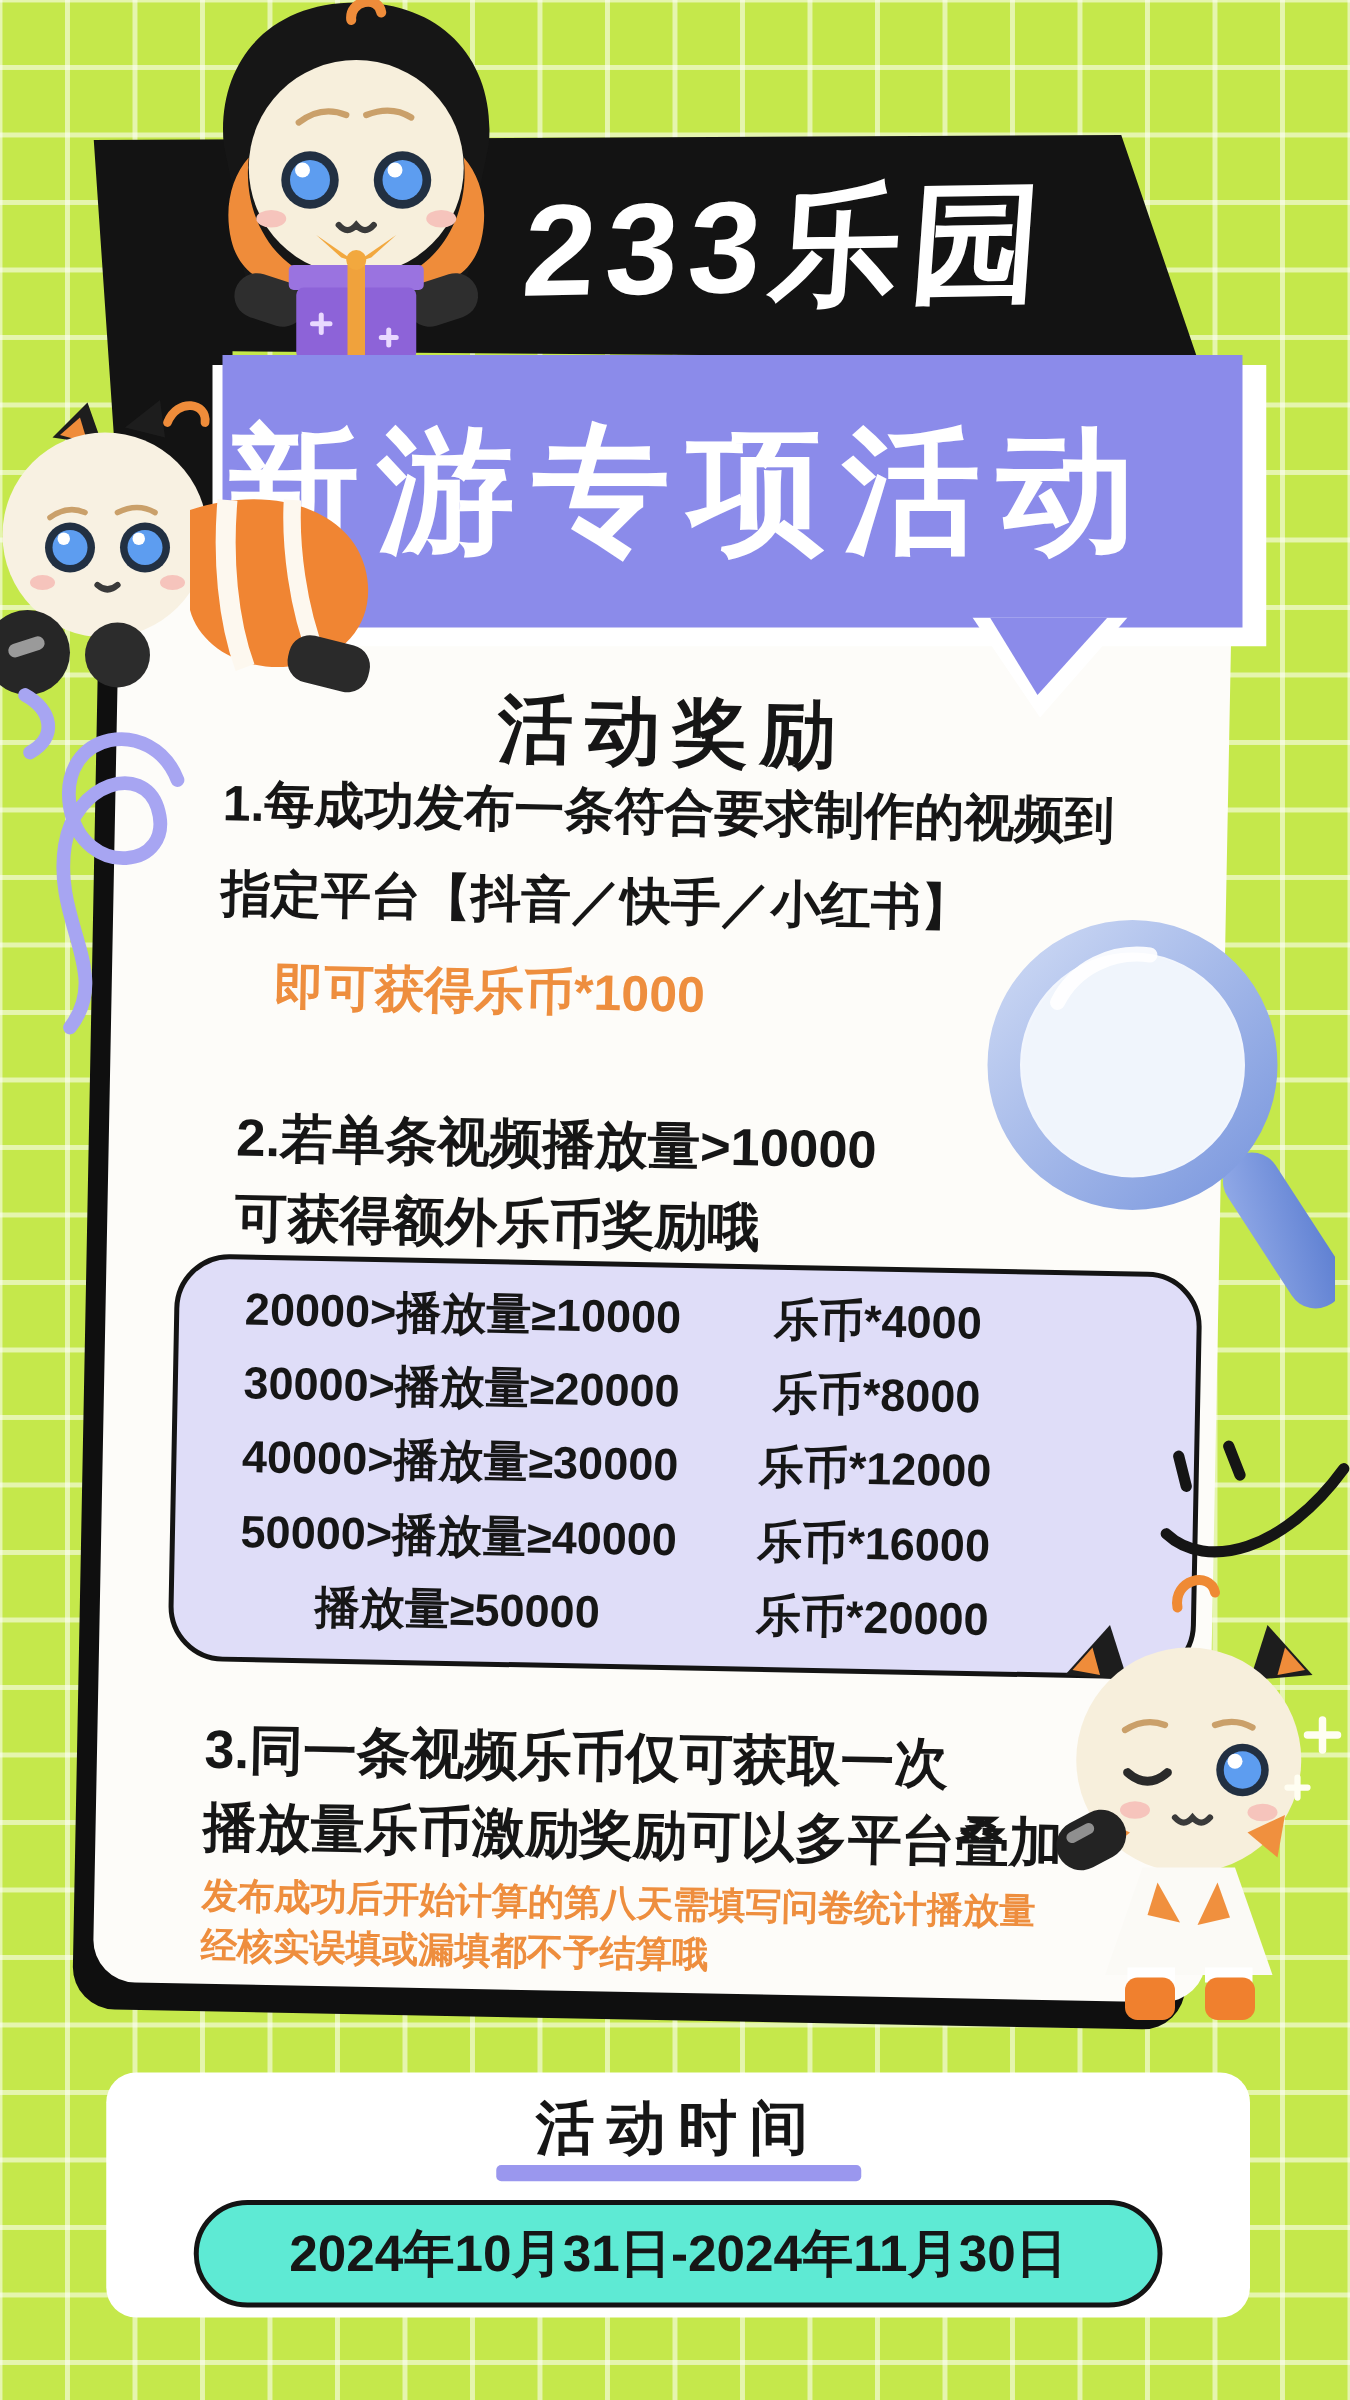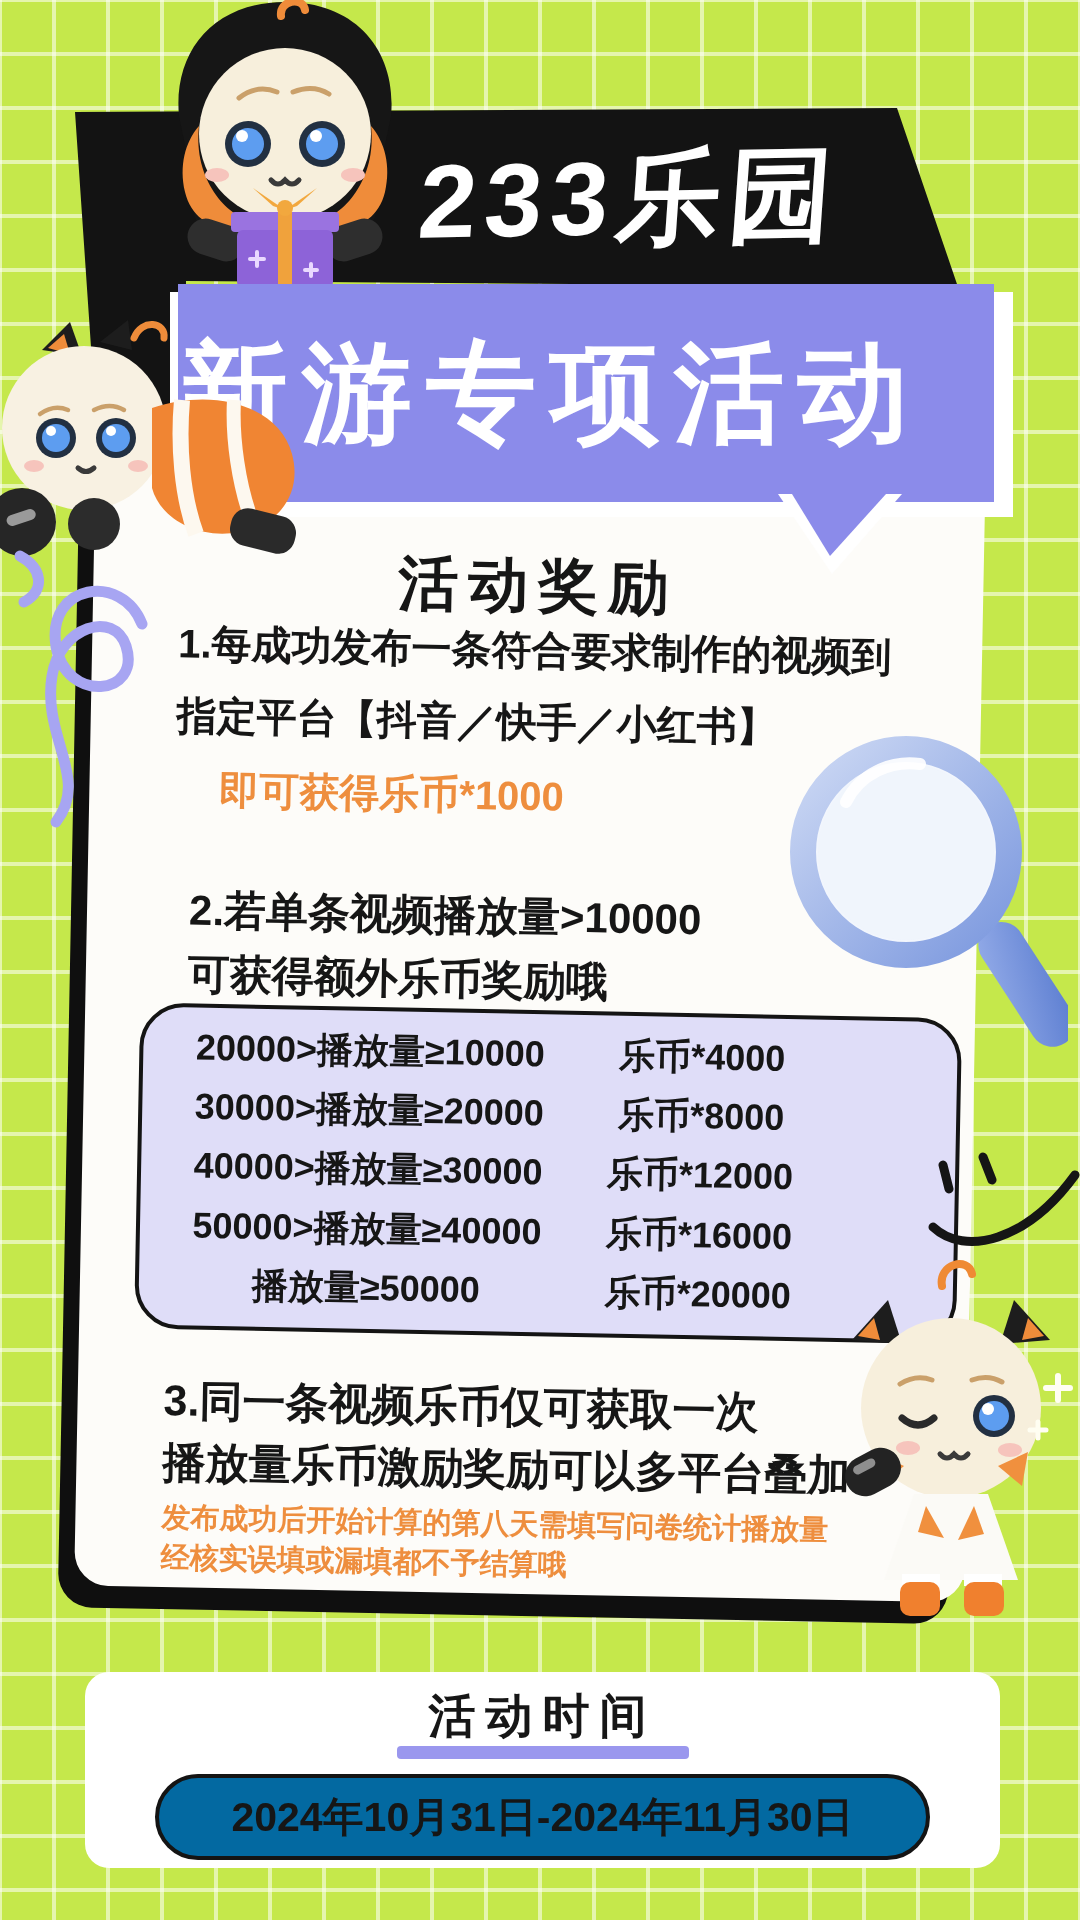--- a/index.html
+++ b/index.html
@@ -45,25 +45,25 @@
   .note1{left:86px;top:1062px;font-size:29px;}
   .note2{left:86px;top:1102px;font-size:29px;}
   
   .squiggle{left:-6px;top:546px;width:200px;height:290px;}
   .magnifier{left:768px;top:642px;width:300px;height:430px;}
   .smiley{left:925px;top:1135px;width:160px;height:130px;}
   .mascot-gift{left:135px;top:-6px;width:300px;height:310px;}
   .mascot-lying{left:-18px;top:316px;width:330px;height:255px;}
   .mascot-wink{left:822px;top:1256px;width:258px;height:362px;}
   
-  .schedule-card{left:85px;top:1658px;width:915px;height:196px;background:#ffffff;border-radius:24px;margin-top:14px;}
+  .schedule-card{left:85px;top:1658px;width:915px;height:196px;background:#ffffff;border-radius:24px;}
   .schedule-underline{left:50%;transform:translateX(-50%);top:74px;width:292px;height:13px;
     background:#9a97ee;border-radius:4px;}
   .schedule-title{top:20px;left:0;width:100%;text-align:center;font-size:47px;letter-spacing:10px;}
-  .date-pill{left:70px;top:102px;width:775px;height:86px;background:#0369a1;border:4px solid #141414;
+  .date-pill{left:70px;top:102px;width:775px;height:86px;background:#5eead4;border:4px solid #141414;
     border-radius:46px;box-sizing:border-box;display:flex;align-items:center;justify-content:center;}
   .date-text{font-weight:900;font-size:41px;color:#161616;white-space:nowrap;}
 </style>
 </head>
 <body>
 
 <div class="canvas">
 
   <svg class="abs brand-svg" viewBox="0 0 1080 470">
     <polygon points="75,112 897,108 958,287 186,281 186,458 98,450" fill="#131313"></polygon>

